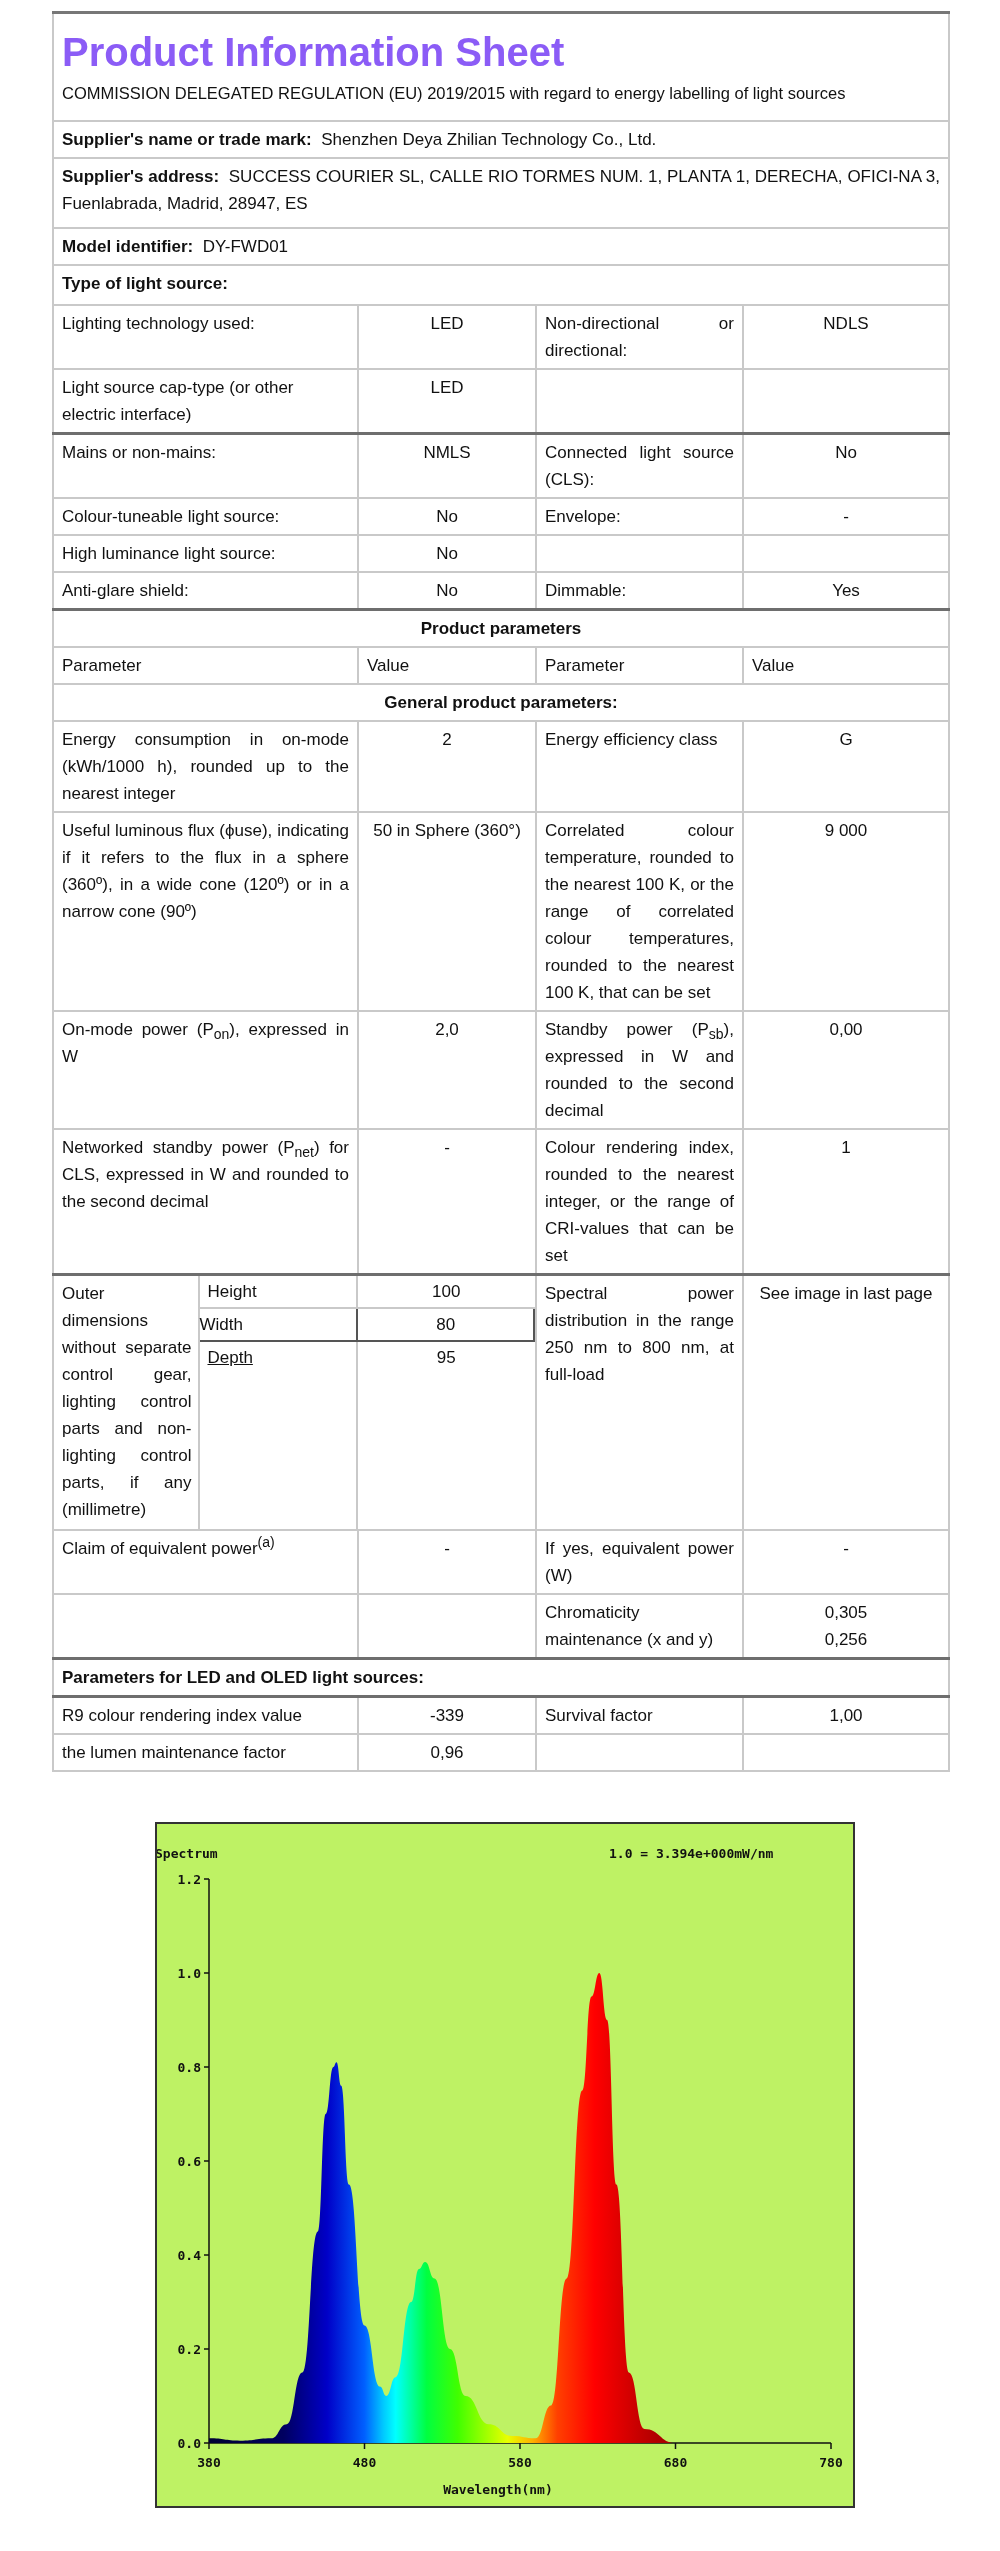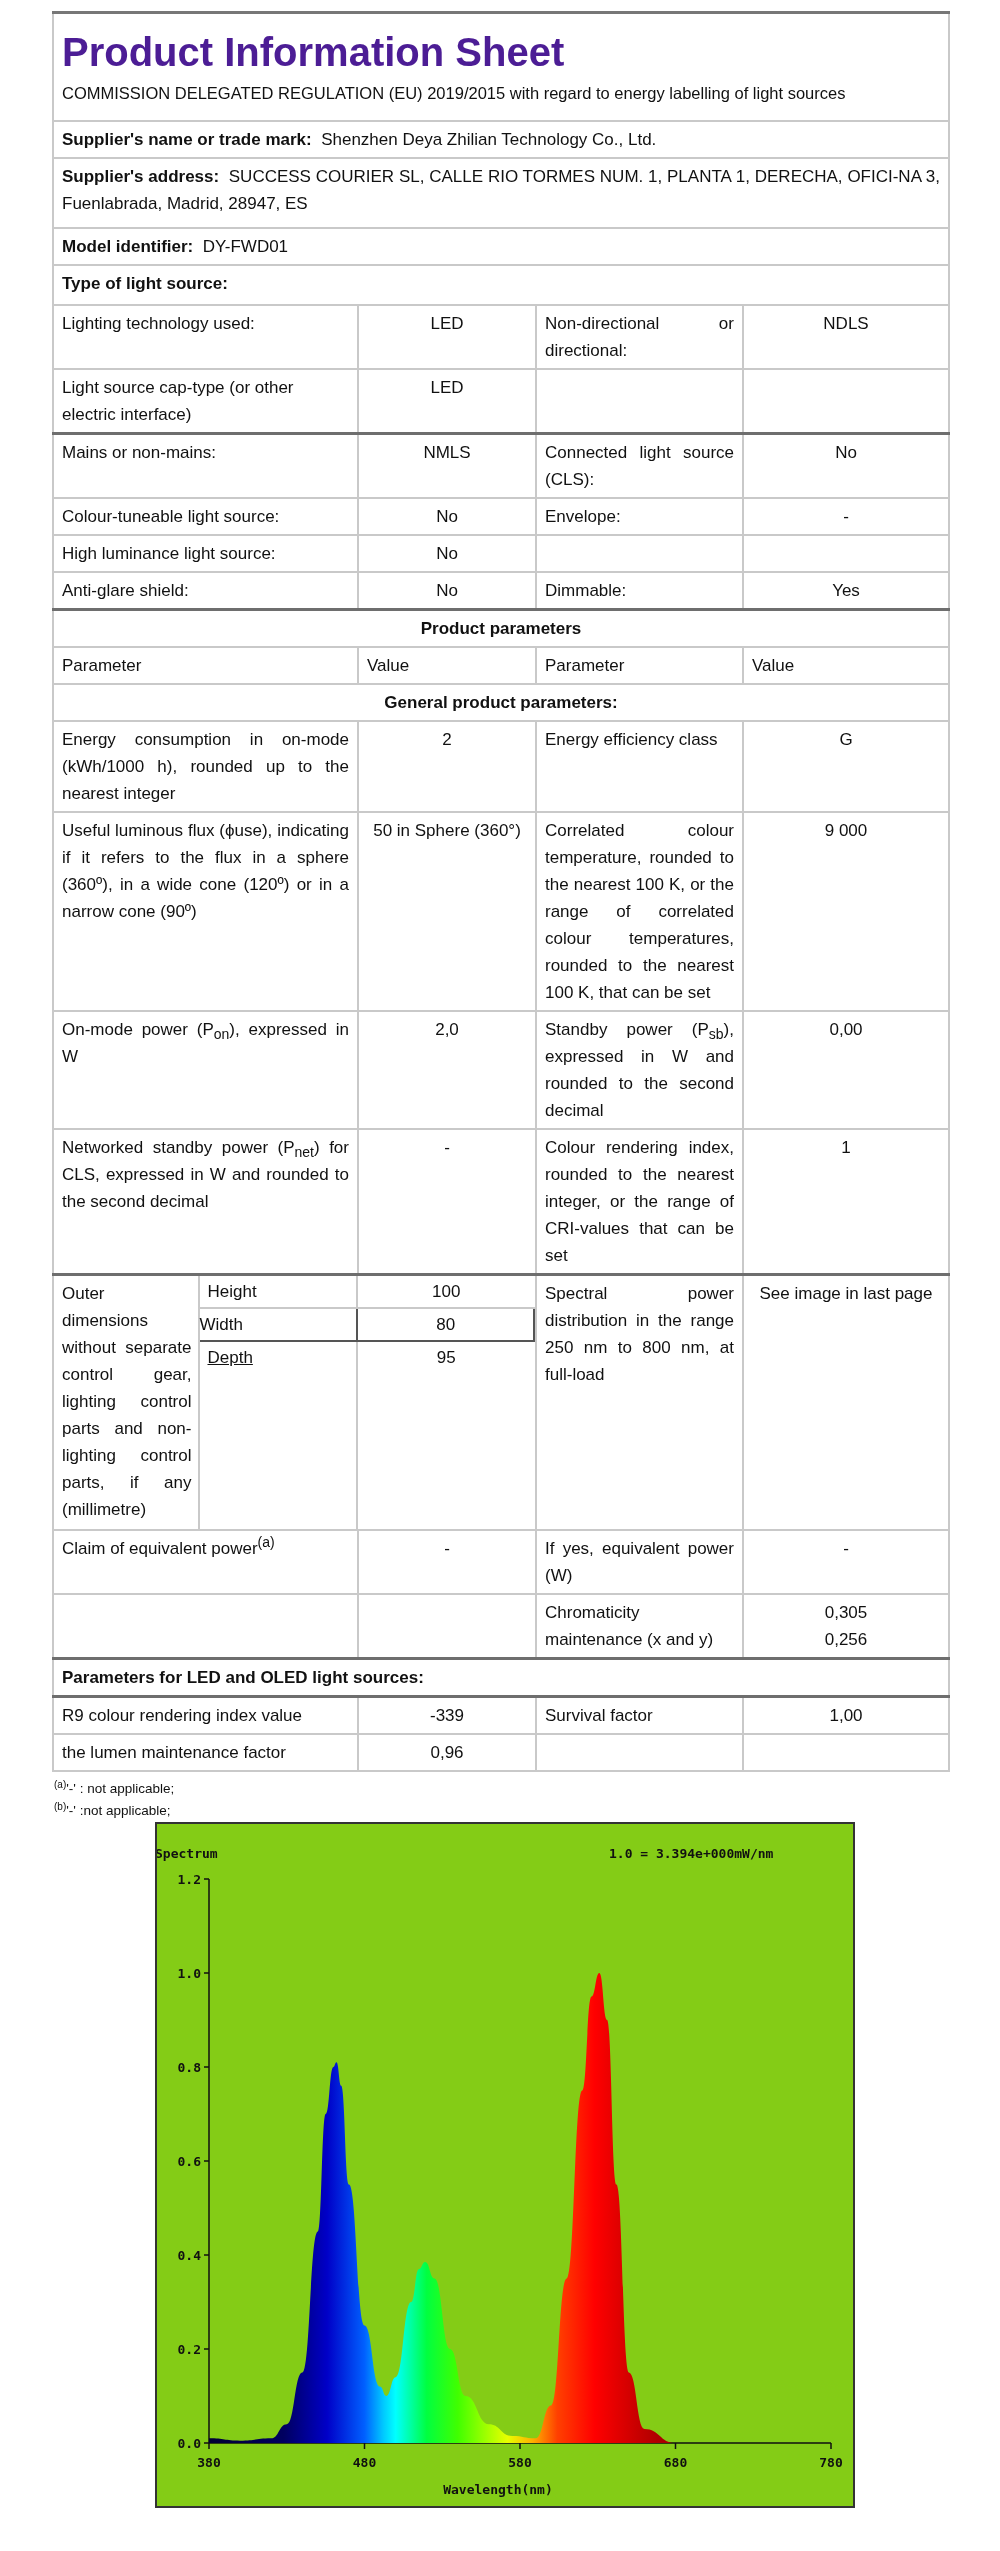--- a/index.html
+++ b/index.html
@@ -1,31 +1,31 @@
 <!DOCTYPE html>
 <html><head>
 <meta charset="utf-8">
 <style>
   html,body{margin:0;padding:0;background:#ffffff;}
   body{width:1000px;height:2551px;position:relative;font-family:"Liberation Sans","DejaVu Sans",sans-serif;color:#111;font-size:17px;}
   .sheet{position:absolute;left:52px;top:11px;width:896px;}
   table.pis{border-collapse:collapse;width:896px;table-layout:fixed;}
   table.pis td{border:2px solid #c9c9c9;padding:4px 8px 4px 8px;vertical-align:top;line-height:27px;font-size:17px;}
   table.pis tr.thick td{border-top:3px solid #6e6e6e;}
-  .title{font-size:40px;font-weight:bold;color:#4c1d95;line-height:56px;padding-top:6px !important;}
+  .title{font-size:40px;font-weight:bold;color:#8b5cf6;line-height:56px;padding-top:6px !important;}
   .subtitle{font-size:16.5px;line-height:26px;padding-bottom:14px !important;}
   .b{font-weight:bold;margin-top:18px;}
   .c{text-align:center;}
   .j{text-align:justify;}
   .head-c{text-align:center;font-weight:bold;}
   sub,sup{font-size:14px;line-height:0;}
   .dimtbl{border-collapse:collapse;width:100%;}
   .foot{font-size:13.5px;line-height:22px;margin-top:6px;padding-left:2px;}
   .foot sup{font-size:10px;}
-  .chart-box{position:absolute;left:155px;top:1822px;width:700px;height:686px;border:2px solid #333;background:#84cc16;box-sizing:border-box;}
+  .chart-box{position:absolute;left:155px;top:1822px;width:700px;height:686px;border:2px solid #333;background:#bef264;box-sizing:border-box;}
   .chart-box svg{position:absolute;left:0;top:0;}
   .ch-txt{font-family:"DejaVu Sans Mono","Liberation Mono",monospace;font-weight:bold;font-size:13px;fill:#111;}
 </style>
 </head>
 <body>
 
 <div class="sheet">
 <table class="pis">
   <colgroup>
     <col style="width:305px">
@@ -190,24 +190,20 @@
     <td class="c">1,00</td>
   </tr>
   <tr>
     <td>the lumen maintenance factor</td>
     <td class="c">0,96</td>
     <td></td>
     <td class="c"></td>
   </tr>
 </tbody>
     </table>
-<div class="foot">
-  <div><sup>(a)</sup><span>'-' : not applicable;</span></div>
-  <div><sup>(b)</sup><span>'-' :not applicable;</span></div>
-</div>
 </div>
 
 <div class="chart-box">
   <svg id="spec-svg" width="700" height="686" viewBox="0 0 700 686">
     <defs>
       <linearGradient id="specgrad" x1="0" y1="0" x2="1" y2="0" gradientUnits="objectBoundingBox">
         <stop offset="0" stop-color="#000033"></stop>
         <stop offset="0.12" stop-color="#000060"></stop>
         <stop offset="0.19" stop-color="#0000c8"></stop>
         <stop offset="0.25" stop-color="#0060ff"></stop>

